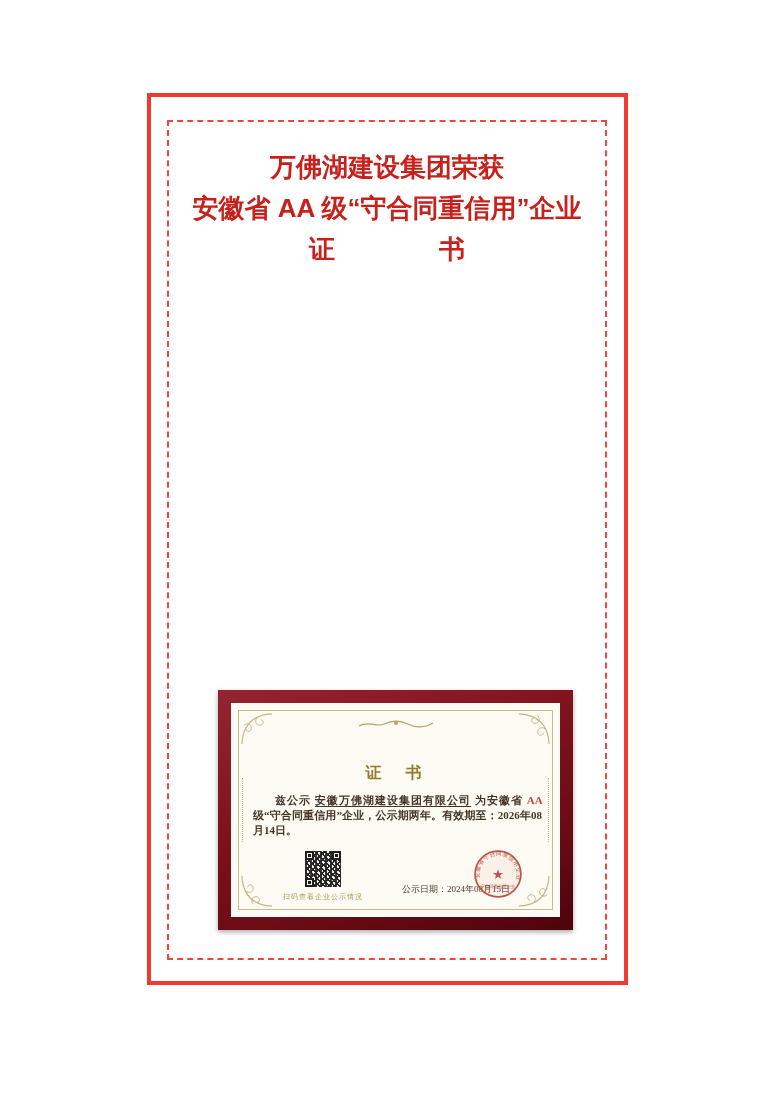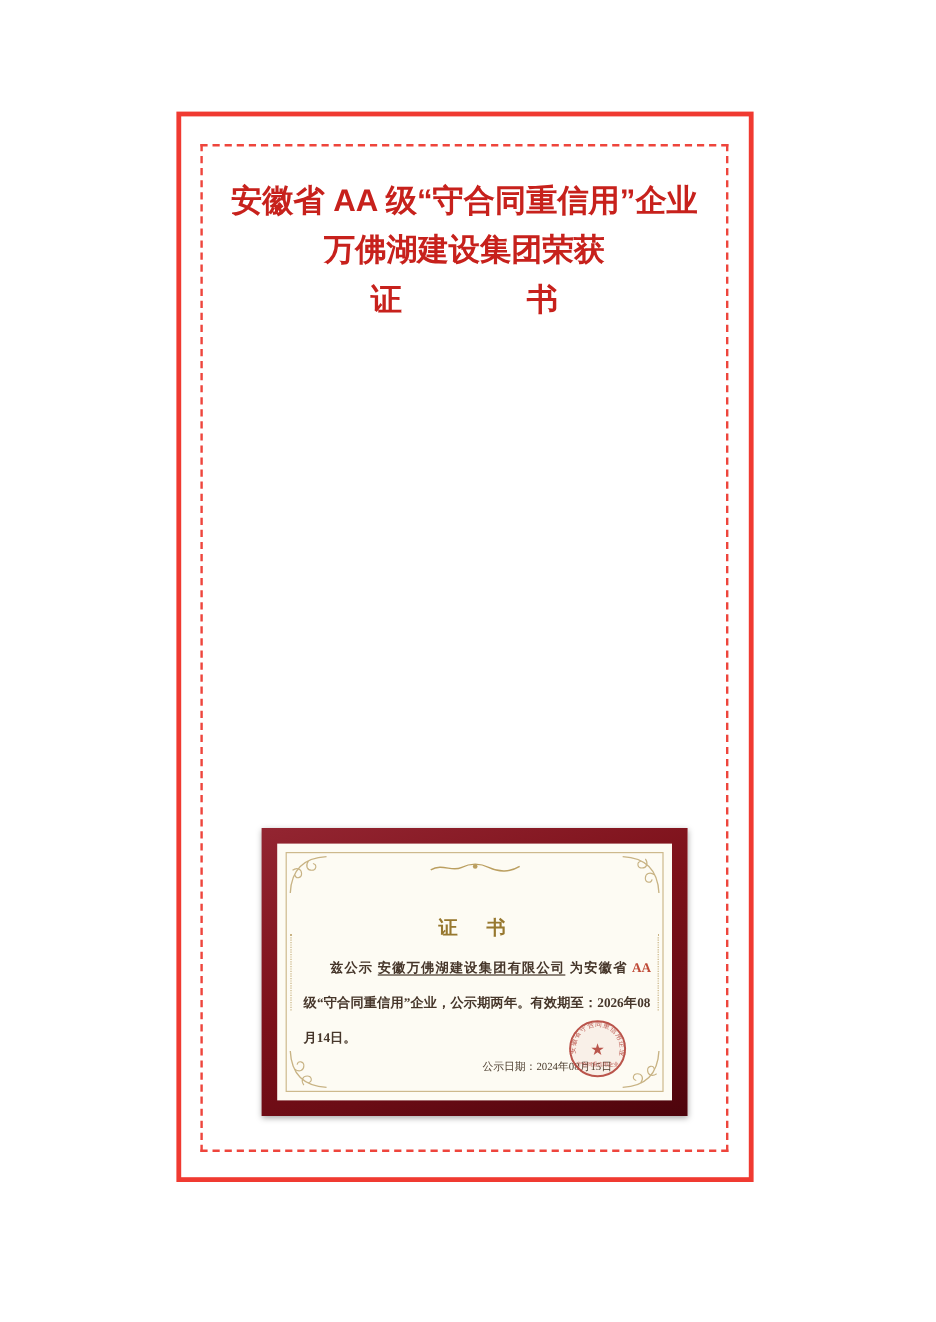--- a/index.html
+++ b/index.html
@@ -51,21 +51,21 @@
   .cert-t1 {
     position:absolute; top:34px; left:0; right:0; text-align:center;
     font-size:16px; font-weight:700; color:#97782f; letter-spacing:2px; white-space:nowrap;
   }
   .cert-t2 {
     position:absolute; top:60px; left:0; right:0; text-align:center;
     font-size:16px; font-weight:700; color:#97782f; letter-spacing:4px;
   }
   .cert-body {
     position:absolute; top:90px; left:22px; right:18px;
-    font-size:11px; line-height:29px; color:#46362a; font-weight:700;
+    font-size:11px; line-height:15px; color:#46362a; font-weight:700;
     text-align:justify; text-indent:2em;
   }
   .company { text-decoration:underline; text-underline-offset:2px; }
   .grade { color:#bf4b38; }
   .qr-block { position:absolute; left:46px; top:148px; width:92px; text-align:center; }
   .qr {
     position:relative; width:36px; height:36px; margin:0 auto; background:#efece1;
     background-image:
       repeating-linear-gradient(45deg,  #242424 0 1.5px, transparent 1.5px 3.5px),
       repeating-linear-gradient(-45deg, #242424 0 1.5px, transparent 1.5px 4.5px),
@@ -82,22 +82,22 @@
   .seal { position:absolute; left:242px; top:146px; width:50px; height:50px; opacity:.92; z-index:2; }
 </style>
 </head>
 <body>
 
 <div class="page">
   <div class="outer-frame">
     <div class="dashed-frame">
 
       <h1 class="article-title">
+        <span class="t-line">万佛湖建设集团荣获</span>
         <span class="t-line">安徽省 AA 级“守合同重信用”企业</span>
-        <span class="t-line">万佛湖建设集团荣获</span>
         <span class="t-line">证　　　　书</span>
       </h1>
 
 
       <div class="cert">
         <div class="cert-inner">
           <div class="gold-border"></div>
 
           <svg class="corner c-tl" viewBox="0 0 36 36">
             <path d="M34 2 C14 3 3 14 2 34" fill="none" stroke="#c8b384" stroke-width="1.2"></path>
@@ -123,20 +123,28 @@
             <svg width="78" height="12" viewBox="0 0 80 12">
               <path d="M2 8 C 12 2 20 10 28 6 S 44 2 52 6 S 70 10 78 5" stroke="#bb9f60" fill="none" stroke-width="1.2"></path>
               <circle cx="40" cy="5" r="2" fill="#bb9f60"></circle>
             </svg>
           </div>
 
           <div class="cert-t2">证　书</div>
 
           <p class="cert-body"><span>兹公示 </span><span class="company">安徽万佛湖建设集团有限公司</span><span> 为安徽省 </span><span class="grade">AA</span><span> 级“守合同重信用”企业，公示期两年。有效期至：2026年08月14日。</span></p>
 
+          <div class="qr-block">
+            <div class="qr">
+              <i class="f-tl"></i>
+              <i class="f-tr"></i>
+              <i class="f-bl"></i>
+            </div>
+            <div class="qr-caption">扫码查看企业公示情况</div>
+          </div>
 
           <div class="cert-date">公示日期：2024年08月15日</div>
 
           <svg class="seal" viewBox="0 0 48 48">
             <circle cx="24" cy="24" r="22" fill="rgba(190,80,70,0.07)" stroke="#b5473e" stroke-width="1.6"></circle>
             <path id="sealArc" d="M 7 30 A 18 18 0 1 1 41 30" fill="none"></path>
             <text font-size="5.5" fill="#b5473e" letter-spacing="0.5"><textPath href="#sealArc" startOffset="2">安徽省守合同重信用企业公示</textPath></text>
             <text x="24" y="29" text-anchor="middle" font-size="13" fill="#b5473e">★</text>
             <text x="24" y="37.5" text-anchor="middle" font-size="4.2" fill="#b5473e">守合同重信用企业</text>
           </svg>

